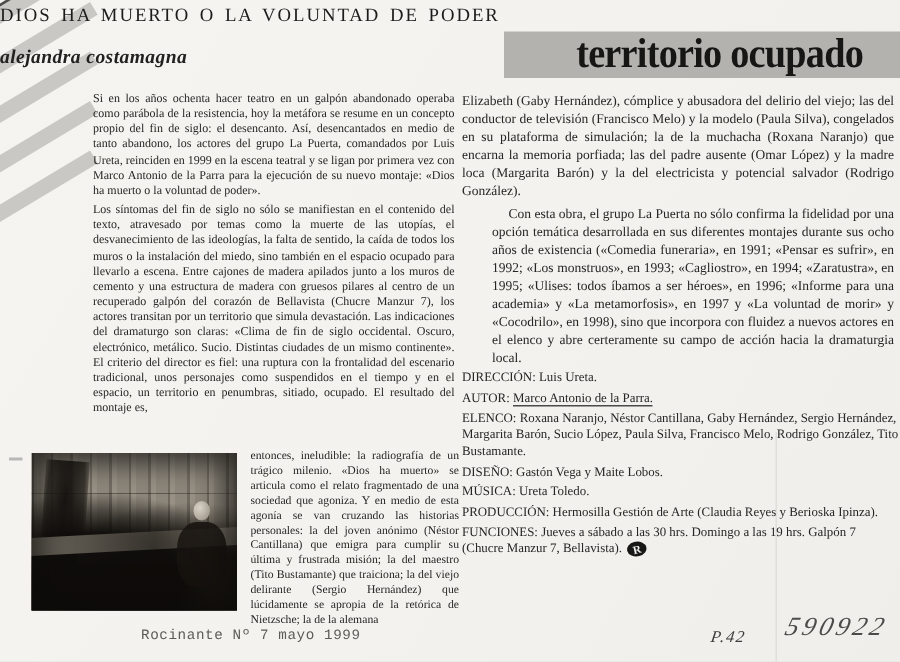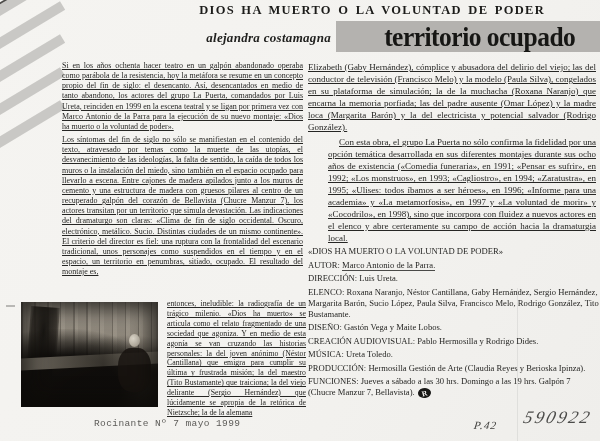--- a/index.html
+++ b/index.html
@@ -10,31 +10,31 @@
   }
   
   .stripe{position:absolute;left:-18px;width:94px;height:10px;background:#c9c8c5;
     transform:rotate(-31deg);transform-origin:left center;}
   .stripe.dark{left:-10px;top:9px;width:44px;height:8px;background:#4d4c4a;}
   .s1{top:16px;width:70px;}.s2{top:49px;}.s3{top:82px;}.s4{top:115px;}.s5{top:148px;}
   .mark-dash{position:absolute;left:6px;top:305px;width:9px;height:2px;background:#b9b8b5;}
   .crease{position:absolute;left:517px;top:288px;width:1px;height:153px;background:rgba(110,110,108,0.12);}
 
   
-  .title{position:absolute;left:0;top:3px;width:545px;text-align:right;
-    font-weight:bold;font-size:12.5px;letter-spacing:1.3px;word-spacing:2px;color:#1c1c1a;}
-  .byline{position:absolute;left:0;top:30px;width:331px;text-align:right;
+  .title{position:absolute;left:0;top:3px;width:545px;text-align:left;
+    font-weight:normal;font-size:12.5px;letter-spacing:1.3px;word-spacing:2px;color:#1c1c1a;}
+  .byline{position:absolute;left:0;top:30px;width:331px;text-align:left;
     font-style:italic;font-weight:bold;font-size:13px;color:#21211f;letter-spacing:0.3px;}
   .banner{position:absolute;left:336px;top:21px;width:287px;height:31px;background:#b4b2af;
     display:flex;align-items:center;justify-content:center;overflow:hidden;}
   .banner span{font-weight:bold;font-size:25px;letter-spacing:-0.5px;color:#161614;
     transform:scale(1.02,1.12);white-space:nowrap;}
 
   
-  .col{position:absolute;text-align:justify;text-decoration:underline;}
+  .col{position:absolute;text-align:justify;}
   .col p{margin:0 0 3px 0;}
   .col1a{left:62px;top:61px;width:241px;height:237px;overflow:hidden;
     font-size:8px;line-height:10.15px;}
   .col1b{left:167px;top:299px;width:139px;max-height:122px;overflow:hidden;
     font-size:7.8px;line-height:9.9px;}
   .col2a{left:308px;top:61px;width:288px;height:183px;overflow:hidden;
     font-size:9px;line-height:12px;}
   .col2a p.ind{text-indent:11px;margin-left:20px;}
 
   
@@ -110,29 +110,27 @@
   </div>
 
   <div class="col col1b">entonces, ineludible: la radiografía de un trágico milenio. «Dios ha muerto» se articula como el relato fragmentado de una sociedad que agoniza. Y en medio de esta agonía se van cruzando las historias personales: la del joven anónimo (Néstor Cantillana) que emigra para cumplir su última y frustrada misión; la del maestro (Tito Bustamante) que traiciona; la del viejo delirante (Sergio Hernández) que lúcidamente se apropia de la retórica de Nietzsche; la de la alemana</div>
 
   <div class="col col2a">
     <p>Elizabeth (Gaby Hernández), cómplice y abusadora del delirio del viejo; las del conductor de televisión (Francisco Melo) y la modelo (Paula Silva), congelados en su plataforma de simulación; la de la muchacha (Roxana Naranjo) que encarna la memoria porfiada; las del padre ausente (Omar López) y la madre loca (Margarita Barón) y la del electricista y potencial salvador (Rodrigo González).</p>
     <p class="ind">Con esta obra, el grupo La Puerta no sólo confirma la fidelidad por una opción temática desarrollada en sus diferentes montajes durante sus ocho años de existencia («Comedia funeraria», en 1991; «Pensar es sufrir», en 1992; «Los monstruos», en 1993; «Cagliostro», en 1994; «Zaratustra», en 1995; «Ulises: todos íbamos a ser héroes», en 1996; «Informe para una academia» y «La metamorfosis», en 1997 y «La voluntad de morir» y «Cocodrilo», en 1998), sino que incorpora con fluidez a nuevos actores en el elenco y abre certeramente su campo de acción hacia la dramaturgia local.</p>
   </div>
 
   <div class="credits">
-    <div class="credit-line">«DIOS HA MUERTO O LA VOLUNTAD DE PODER»</div>
+    <div class="credit-line">DIRECCIÓN: Luis Ureta.</div>
     <div class="credit-line">
       <span>AUTOR:</span>
       <span class="u">Marco Antonio de la Parra.</span>
     </div>
-    <div class="credit-line">DIRECCIÓN: Luis Ureta.</div>
     <div class="credit-line">ELENCO: Roxana Naranjo, Néstor Cantillana, Gaby Hernández, Sergio Hernández, Margarita Barón, Sucio López, Paula Silva, Francisco Melo, Rodrigo González, Tito Bustamante.</div>
     <div class="credit-line">DISEÑO: Gastón Vega y Maite Lobos.</div>
-    <div class="credit-line">CREACIÓN AUDIOVISUAL: Pablo Hermosilla y Rodrigo Dides.</div>
     <div class="credit-line">MÚSICA: Ureta Toledo.</div>
     <div class="credit-line">PRODUCCIÓN: Hermosilla Gestión de Arte (Claudia Reyes y Berioska Ipinza).</div>
     <div class="credit-line">
       <span>FUNCIONES: Jueves a sábado a las 30 hrs. Domingo a las 19 hrs. Galpón 7 (Chucre Manzur 7, Bellavista).</span><span class="rlogo"><i>R</i></span>
     </div>
   </div>
 
   <div class="source">Rocinante Nº 7 mayo 1999</div>
   <div class="pagemark">P.42</div>
   <div class="code">590922</div>

